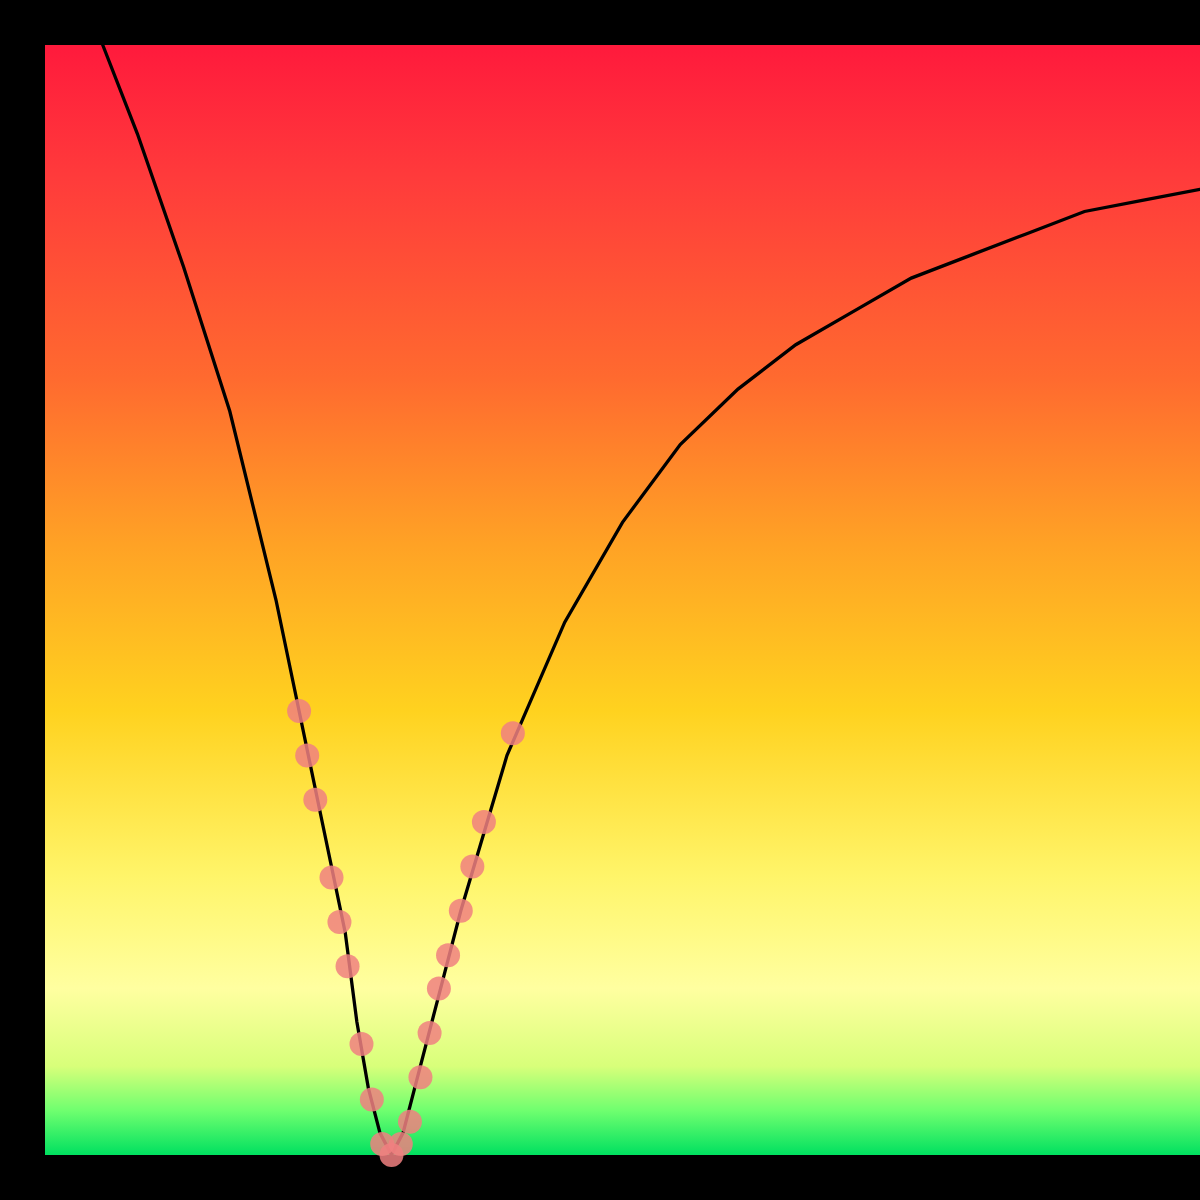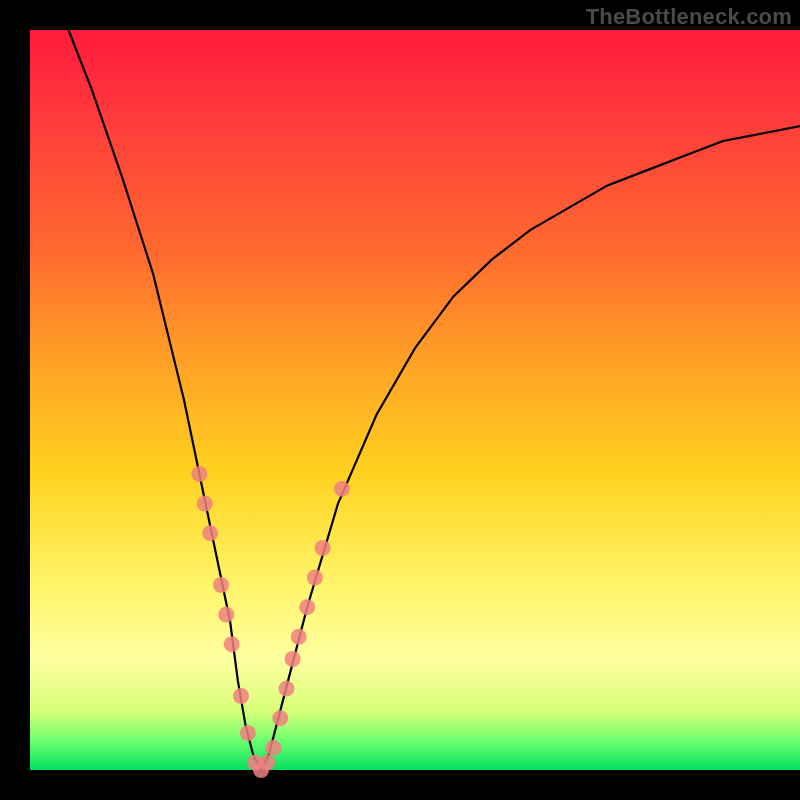--- a/index.html
+++ b/index.html
@@ -54,21 +54,20 @@
     top: 0;
     width: 770px;
     height: 740px;
     overflow: visible;
   }
 </style>
 </head>
 <body>
 
 <div class="frame">
-  <div class="watermark">TheBottleneck.com</div>
 
   <div class="plot-area">
     <svg class="curve" viewBox="0 0 770 740">
       <g id="curve-path">
           <path d="M38.5 0.0 L61.6 59.2 L92.4 148.0 L123.2 244.2 L154.0 370.0 L169.4 444.0 L184.8 518.0 L200.2 592.0 L207.9 651.2 L215.6 695.6 L223.3 725.2 L231.0 740.0 L238.7 725.2 L246.4 695.6 L261.8 636.4 L277.2 577.2 L308.0 473.6 L346.5 384.8 L385.0 318.2 L423.5 266.4 L462.0 229.4 L500.5 199.8 L539.0 177.6 L577.5 155.4 L616.0 140.6 L654.5 125.8 L693.0 111.0 L731.5 103.6 L770.0 96.2 " fill="none" stroke="#000000" stroke-width="2.2" stroke-linecap="round"></path>
         </g>
       <g id="marker-group">
           <circle cx="169.4" cy="444.0" r="8" fill="#f08080" fill-opacity="0.85"></circle>
           <circle cx="174.8" cy="473.6" r="8" fill="#f08080" fill-opacity="0.85"></circle>
           <circle cx="180.2" cy="503.2" r="8" fill="#f08080" fill-opacity="0.85"></circle>

